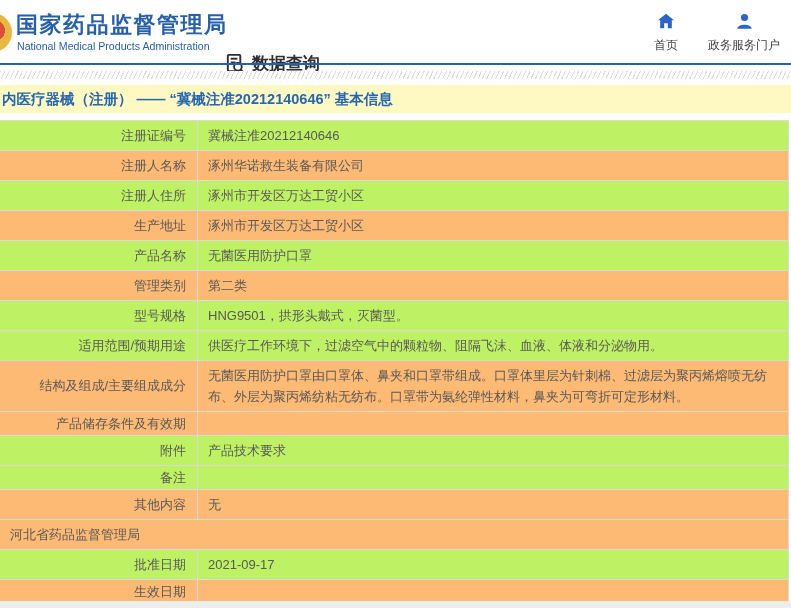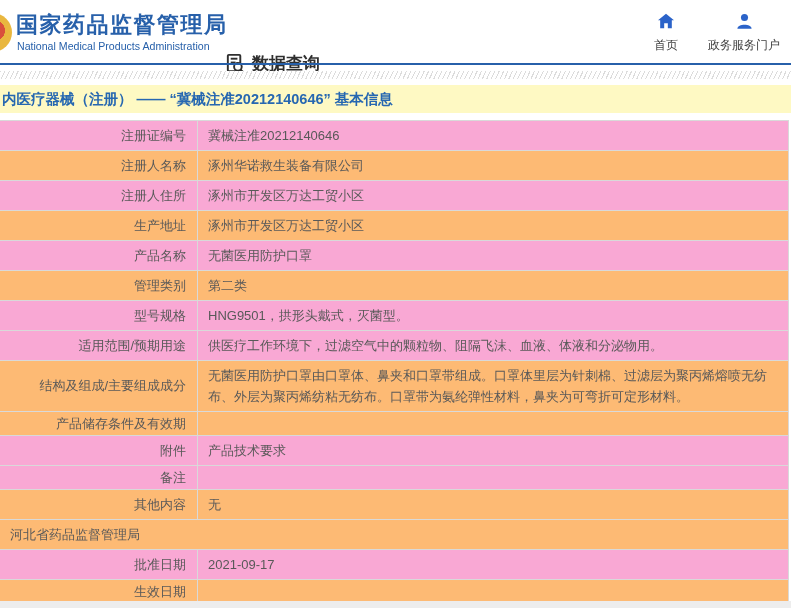--- a/index.html
+++ b/index.html
@@ -17,21 +17,21 @@
   .nav-item .lbl{font-size:12px;color:#404040;}
   
   .blue-line{position:absolute;left:0;top:63px;width:791px;height:2px;background:#2760aa;}
   .hatch{position:absolute;left:0;top:71px;width:791px;height:8px;
          background:repeating-linear-gradient(115deg,#dcdcdc 0 1px,#ffffff 1px 4px);}
   .breadcrumb{position:absolute;left:0;top:85px;width:791px;height:28px;background:#fef9c3;
               display:flex;align-items:center;}
   .breadcrumb span{font-size:14.5px;font-weight:600;color:#2667b1;padding-left:2px;white-space:nowrap;}
   
   .tbl{position:absolute;left:0;top:120px;width:788px;border-top:1px solid #d9d9d9;border-right:1px solid #d9d9d9;}
-  .row{display:flex;min-height:24px;border-bottom:1px solid #d9d9d9;box-sizing:border-box;background:#f9a8d4;}
+  .row{display:flex;min-height:24px;border-bottom:1px solid #d9d9d9;box-sizing:border-box;background:#bef264;}
   .row.alt{background:#fdba74;}
   .cell-label{width:198px;box-sizing:border-box;border-right:1px solid #d9d9d9;
               display:flex;align-items:center;justify-content:flex-end;gap:3px;
               padding:2px 11px 2px 4px;font-size:13px;color:#595959;text-align:right;}
   .cell-value{flex:1;display:flex;align-items:center;padding:4px 10px 4px 10px;
               font-size:13px;color:#595959;line-height:21px;}
   
   .bottom-band{position:absolute;left:0;top:601px;width:791px;height:7px;background:#ededed;}
 </style>
 </head>

